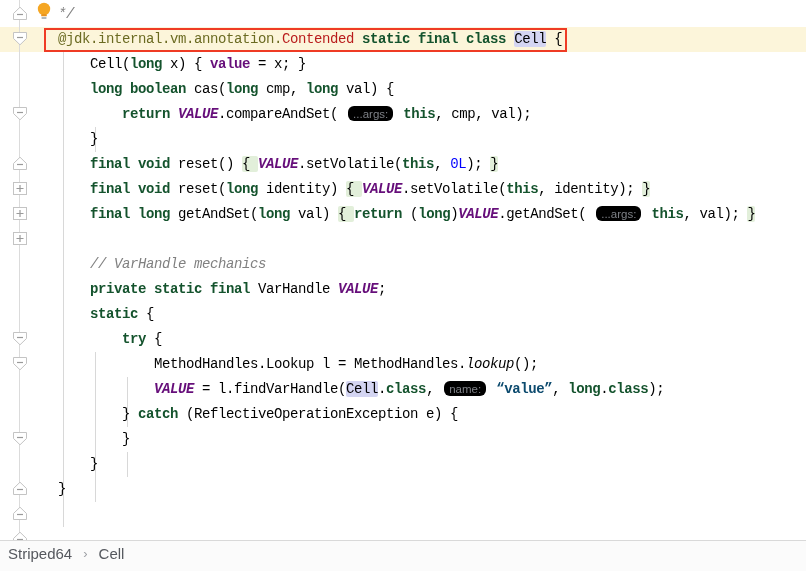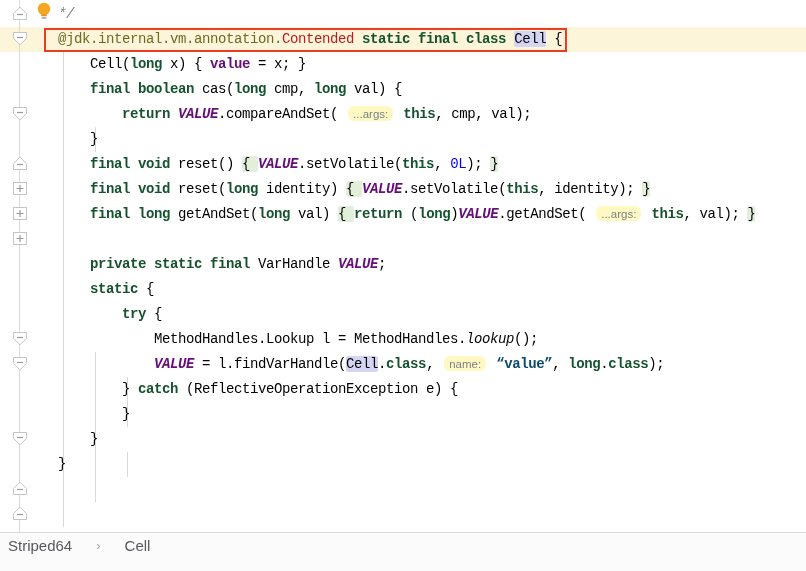--- a/index.html
+++ b/index.html
@@ -22,29 +22,29 @@
   .tk-ann{color:#b91c1c;}
   .tk-annp{color:#6B6B22;}
   .tk-cmt{color:#808080;font-style:italic;}
   .tk-str{color:#0c4a6e;font-weight:bold;}
   .tk-num{color:#0000FF;}
   .tk-plain{color:#000000;}
   .tk-mcall{color:#000000;font-style:italic;}
   .tk-fold{background:#E2EFDA;border-radius:2px;}
   .tk-hlid{background:#D4D5F2;border-radius:2px;}
   .tk-inlay{
-    background:#fef9c3;color:#7E8187;font-family:"Liberation Sans",sans-serif;
+    background:#000000;color:#7E8187;font-family:"Liberation Sans",sans-serif;
     font-size:11.5px;letter-spacing:0;padding:1.5px 5px;border-radius:6px;
     position:relative;top:-1px;margin:0 2px;
   }
   #breadcrumbs{
-    position:absolute;left:0;right:0;bottom:0;height:39px;background:#FBFBFB;
+    position:absolute;left:0;right:0;bottom:0;height:31px;background:#FBFBFB;
     border-top:1px solid #D9D9D9;box-sizing:border-box;z-index:5;
     font-family:"Liberation Sans",sans-serif;font-size:15px;color:#55585E;
-    display:flex;align-items:flex-start;gap:24px;padding:4px 0 0 8px;overflow:hidden;
+    display:flex;align-items:flex-start;gap:11px;padding:4px 0 0 8px;overflow:hidden;
   }
   #breadcrumbs .sep{color:#9DA0A5;font-size:13px;position:relative;top:1px;}
   #breadcrumbs .crumb{cursor:pointer;}
 </style>
 </head>
 <body>
 
 <div id="editor">
   <div id="caret-row" class="caret-row" style="top: 27px;"></div>
   <div class="fold-line"></div>
@@ -113,27 +113,28 @@
     <svg width="16" height="18" viewBox="0 0 16 18">
       <circle cx="8" cy="7" r="6.2" fill="#F5A623"></circle>
       <rect x="5.2" y="12.2" width="5.6" height="2" rx="0.5" fill="#E8921E"></rect>
       <rect x="5.4" y="15.2" width="5.2" height="1.5" rx="0.7" fill="#98A2A8"></rect>
     </svg>
   </div>
   <div id="code">
       <div class="line"><span class="tk-cmt">    */</span></div>
       <div class="line"><span class="tk-plain">    </span><span class="tk-annp">@jdk.internal.vm.annotation.</span><span class="tk-ann">Contended</span><span class="tk-plain"> </span><span class="tk-kw">static final class</span><span class="tk-plain"> </span><span class="tk-hlid">Cell</span><span class="tk-plain"> {</span></div>
       <div class="line"><span class="tk-plain">        Cell(</span><span class="tk-kw">long</span><span class="tk-plain"> x) { </span><span class="tk-field">value</span><span class="tk-plain"> = x; }</span></div>
-      <div class="line"><span class="tk-plain">        </span><span class="tk-kw">final boolean</span><span class="tk-plain"> cas(</span><span class="tk-kw">long</span><span class="tk-plain"> cmp, </span><span class="tk-kw">long</span><span class="tk-plain"> val) {</span></div>
+      <div class="line"><span class="tk-plain">        </span><span class="tk-kw">long boolean</span><span class="tk-plain"> cas(</span><span class="tk-kw">long</span><span class="tk-plain"> cmp, </span><span class="tk-kw">long</span><span class="tk-plain"> val) {</span></div>
       <div class="line"><span class="tk-plain">            </span><span class="tk-kw">return</span><span class="tk-plain"> </span><span class="tk-sfield">VALUE</span><span class="tk-plain">.compareAndSet( </span><span class="tk-inlay">...args:</span><span class="tk-plain"> </span><span class="tk-kw">this</span><span class="tk-plain">, cmp, val);</span></div>
       <div class="line"><span class="tk-plain">        }</span></div>
       <div class="line"><span class="tk-plain">        </span><span class="tk-kw">final void</span><span class="tk-plain"> reset() </span><span class="tk-fold">{ </span><span class="tk-sfield">VALUE</span><span class="tk-plain">.setVolatile(</span><span class="tk-kw">this</span><span class="tk-plain">, </span><span class="tk-num">0L</span><span class="tk-plain">); </span><span class="tk-fold">}</span></div>
       <div class="line"><span class="tk-plain">        </span><span class="tk-kw">final void</span><span class="tk-plain"> reset(</span><span class="tk-kw">long</span><span class="tk-plain"> identity) </span><span class="tk-fold">{ </span><span class="tk-sfield">VALUE</span><span class="tk-plain">.setVolatile(</span><span class="tk-kw">this</span><span class="tk-plain">, identity); </span><span class="tk-fold">}</span></div>
       <div class="line"><span class="tk-plain">        </span><span class="tk-kw">final long</span><span class="tk-plain"> getAndSet(</span><span class="tk-kw">long</span><span class="tk-plain"> val) </span><span class="tk-fold">{ </span><span class="tk-kw">return</span><span class="tk-plain"> (</span><span class="tk-kw">long</span><span class="tk-plain">)</span><span class="tk-sfield">VALUE</span><span class="tk-plain">.getAndSet( </span><span class="tk-inlay">...args:</span><span class="tk-plain"> </span><span class="tk-kw">this</span><span class="tk-plain">, val); </span><span class="tk-fold">}</span></div>
       <div class="line"></div>
+      <div class="line"><span class="tk-plain">        </span><span class="tk-cmt">// VarHandle mechanics</span></div>
       <div class="line"><span class="tk-plain">        </span><span class="tk-kw">private static final</span><span class="tk-plain"> VarHandle </span><span class="tk-sfield">VALUE</span><span class="tk-plain">;</span></div>
       <div class="line"><span class="tk-plain">        </span><span class="tk-kw">static</span><span class="tk-plain"> {</span></div>
       <div class="line"><span class="tk-plain">            </span><span class="tk-kw">try</span><span class="tk-plain"> {</span></div>
       <div class="line"><span class="tk-plain">                MethodHandles.Lookup l = MethodHandles.</span><span class="tk-mcall">lookup</span><span class="tk-plain">();</span></div>
       <div class="line"><span class="tk-plain">                </span><span class="tk-sfield">VALUE</span><span class="tk-plain"> = l.findVarHandle(</span><span class="tk-hlid">Cell</span><span class="tk-plain">.</span><span class="tk-kw">class</span><span class="tk-plain">, </span><span class="tk-inlay">name:</span><span class="tk-plain"> </span><span class="tk-str">“value”</span><span class="tk-plain">, </span><span class="tk-kw">long</span><span class="tk-plain">.</span><span class="tk-kw">class</span><span class="tk-plain">);</span></div>
       <div class="line"><span class="tk-plain">            } </span><span class="tk-kw">catch</span><span class="tk-plain"> (ReflectiveOperationException e) {</span></div>
       <div class="line"><span class="tk-plain">            }</span></div>
       <div class="line"><span class="tk-plain">        }</span></div>
       <div class="line"><span class="tk-plain">    }</span></div>
     </div>

